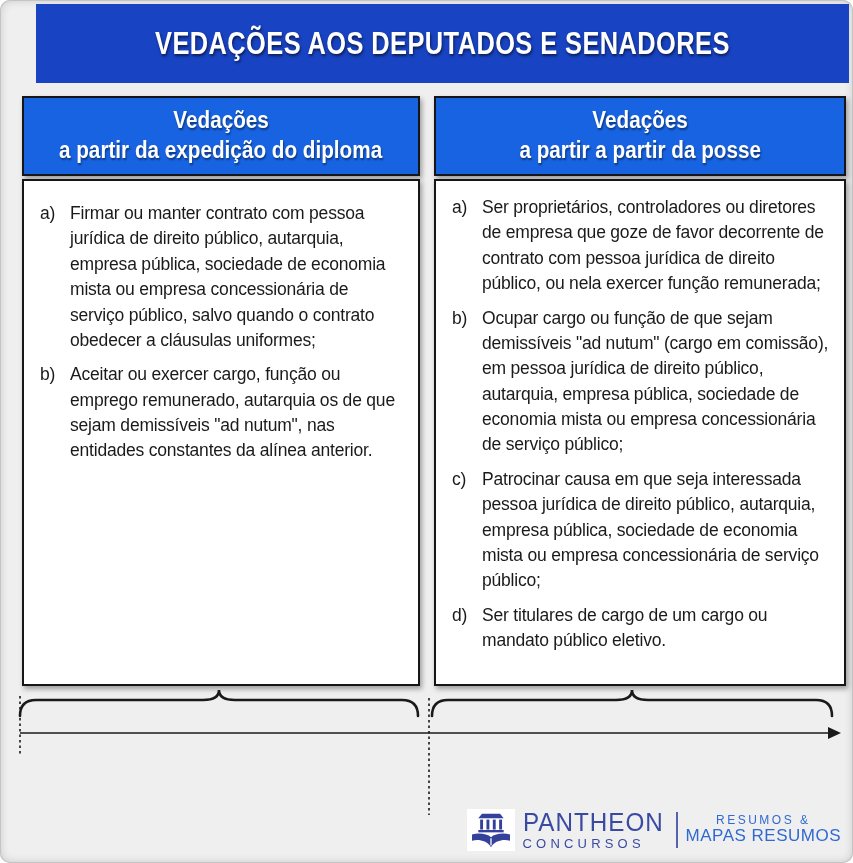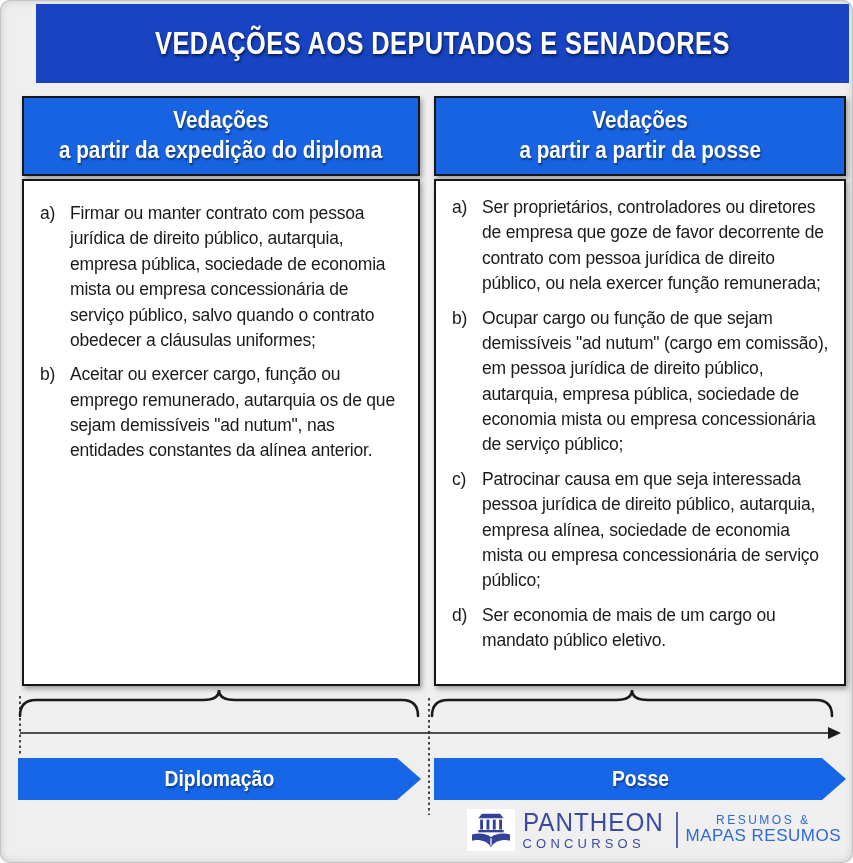--- a/index.html
+++ b/index.html
@@ -119,48 +119,40 @@
         <div class="list-item">
           <span class="marker">a)</span>
           <span class="txt">Ser proprietários, controladores ou diretores de empresa que goze de favor decorrente de contrato com pessoa jurídica de direito público, ou nela exercer função remunerada;</span>
         </div>
         <div class="list-item">
           <span class="marker">b)</span>
           <span class="txt">Ocupar cargo ou função de que sejam demissíveis "ad nutum" (cargo em comissão), em pessoa jurídica de direito público, autarquia, empresa pública, sociedade de economia mista ou empresa concessionária de serviço público;</span>
         </div>
         <div class="list-item">
           <span class="marker">c)</span>
-          <span class="txt">Patrocinar causa em que seja interessada pessoa jurídica de direito público, autarquia, empresa alínea, sociedade de economia mista ou empresa concessionária de serviço público;</span>
+          <span class="txt">Patrocinar causa em que seja interessada pessoa jurídica de direito público, autarquia, empresa pública, sociedade de economia mista ou empresa concessionária de serviço público;</span>
         </div>
         <div class="list-item">
           <span class="marker">d)</span>
-          <span class="txt">Ser economia de mais de um cargo ou mandato público eletivo.</span>
+          <span class="txt">Ser titulares de cargo de um cargo ou mandato público eletivo.</span>
         </div>
       </div>
     </div>
 
   </div>
 
   <svg class="timeline-svg" viewBox="0 0 853 135" xmlns="http://www.w3.org/2000/svg">
     <path d="M 20 28 Q 20 12 36 12 L 203 12 Q 219 12 219 2 Q 219 12 235 12 L 402 12 Q 418 12 418 28" fill="none" stroke="#1a1a1a" stroke-width="2.6" stroke-linecap="round"></path>
     <path d="M 432 28 Q 432 12 448 12 L 616 12 Q 632 12 632 2 Q 632 12 648 12 L 816 12 Q 832 12 832 28" fill="none" stroke="#1a1a1a" stroke-width="2.6" stroke-linecap="round"></path>
     <line x1="20" y1="45" x2="828" y2="45" stroke="#1a1a1a" stroke-width="1.6"></line>
     <polygon points="828,39 841,45 828,51" fill="#1a1a1a"></polygon>
     <line x1="20" y1="8" x2="20" y2="67" stroke="#1a1a1a" stroke-width="1.6" stroke-dasharray="2.5 3"></line>
     <line x1="429" y1="10" x2="429" y2="127" stroke="#1a1a1a" stroke-width="1.6" stroke-dasharray="2.5 3"></line>
   </svg>
 
-  <div class="chevrons">
-    <div class="chevron left">
-      <span class="lbl">Diplomação</span>
-    </div>
-    <div class="chevron right">
-      <span class="lbl">Posse</span>
-    </div>
-  </div>
 
   <div class="logo">
     <span class="mark">
       <svg width="44" height="38" viewBox="0 0 48 42" xmlns="http://www.w3.org/2000/svg">
         <polygon points="10,8 38,8 34,3 14,3" fill="#33419b"></polygon>
         <rect x="12" y="9.5" width="3.2" height="11" fill="#33419b"></rect>
         <rect x="19" y="9.5" width="3.2" height="11" fill="#33419b"></rect>
         <rect x="26" y="9.5" width="3.2" height="11" fill="#33419b"></rect>
         <rect x="33" y="9.5" width="3.2" height="11" fill="#33419b"></rect>
         <rect x="10" y="21" width="28" height="2.6" fill="#33419b"></rect>

